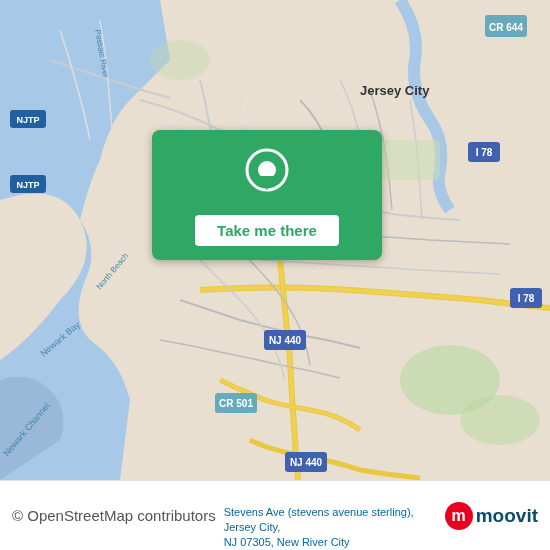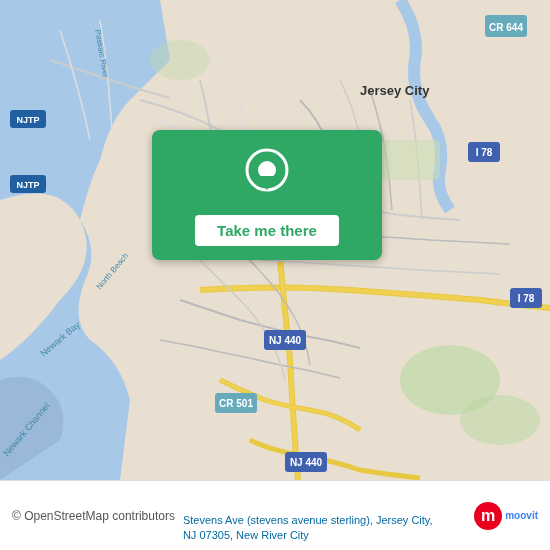--- a/index.html
+++ b/index.html
@@ -33,21 +33,21 @@
       height: 70px;
       background: #fff;
       display: flex;
       align-items: center;
       padding: 8px 12px;
       border-top: 1px solid #ddd;
       gap: 8px;
     }
 
     .copyright-icon {
-      font-size: 12px;
+      font-size: 15px;
       color: #555;
       white-space: nowrap;
     }
 
     .address-text {
       font-size: 11px;
       color: #0369a1;
       flex: 1;
       line-height: 1.35;
       margin-top: 24px;
@@ -67,23 +67,23 @@
       font-size: 16px;
       border-radius: 50%;
       width: 28px;
       height: 28px;
       display: flex;
       align-items: center;
       justify-content: center;
     }
 
     .moovit-text {
-      font-size: 10px;
+      font-size: 19px;
       font-weight: bold;
-      color: #3b82f6;
+      color: #0c4a6e;
     }
 
     
     #take-me-there-overlay {
       position: absolute;
       top: 130px;
       left: 140px;
       width: 230px;
       height: 130px;
       background: #2ea864;

